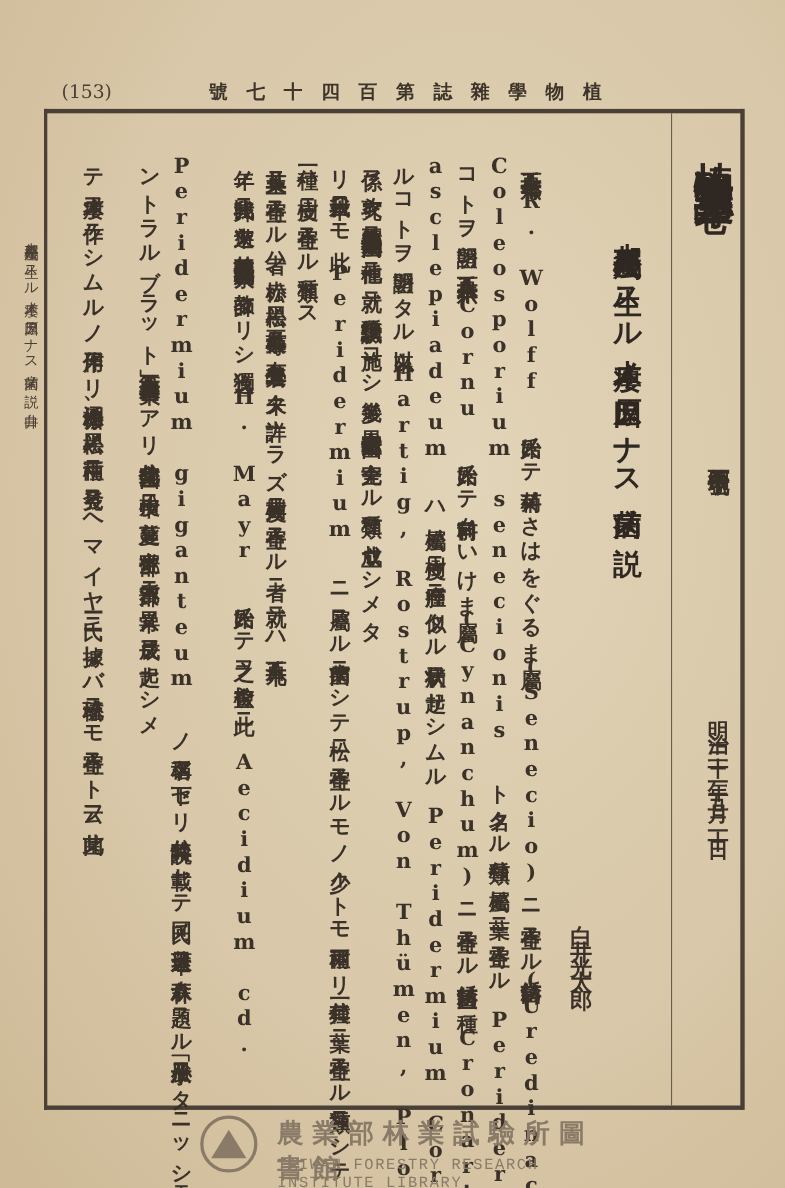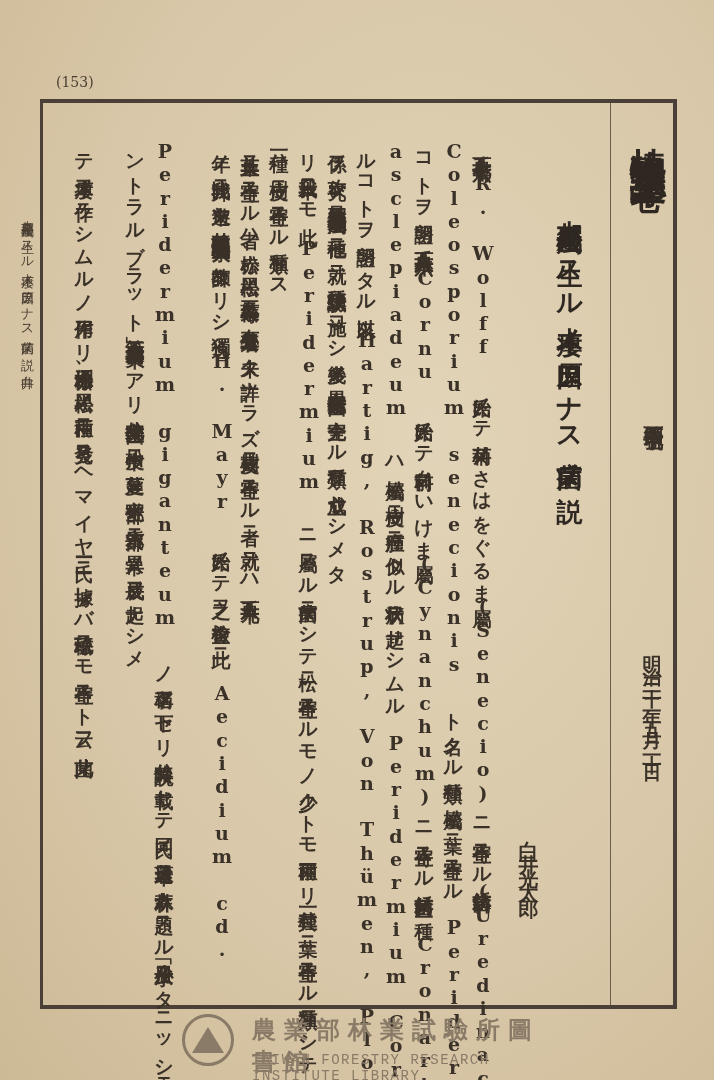--- a/index.html
+++ b/index.html
@@ -12,21 +12,21 @@
   }
   .page {
     position: absolute; left: 0; top: 0; width: 714px; height: 1080px;
     background: radial-gradient(ellipse at 60% 40%, #e2d4b8 0%, #d8c7a8 60%, #cdb995 100%);
   }
   .header {
     position: absolute; top: 72px; left: 40px; width: 640px; height: 24px;
   }
   .page-number {
     position: absolute; left: 16px; top: 2px;
-    font-size: 14px; color: #4a3f33; letter-spacing: 0px;
+    font-size: 17px; color: #4a3f33; letter-spacing: 0px;
   }
   .running-title {
     position: absolute; left: 150px; top: 0px;
     font-size: 17px; font-weight: bold; letter-spacing: 17px; color: #3d342a;
     direction: rtl; unicode-bidi: bidi-override;
   }
   .frame-top {
     position: absolute; left: 40px; top: 99px; width: 635px; height: 4px;
     background: #4b4037;
   }
@@ -104,20 +104,21 @@
     color: #8a7b68; letter-spacing: 1.5px;
   }
 </style>
 </head>
 <body>
 
 <div class="page">
 
   <div class="header">
     <span class="page-number">(153)</span>
+    <span class="running-title">植物學雜誌第百四十七號</span>
   </div>
 
   <div class="frame-top"></div>
   <div class="frame-bottom"></div>
   <div class="frame-right"></div>
   <div class="frame-left"></div>
   <div class="thin-rule"></div>
 
   <div class="vcol journal-title">植物學雜誌第十三卷</div>
   <div class="vcol journal-issue">第百四十七號</div>

